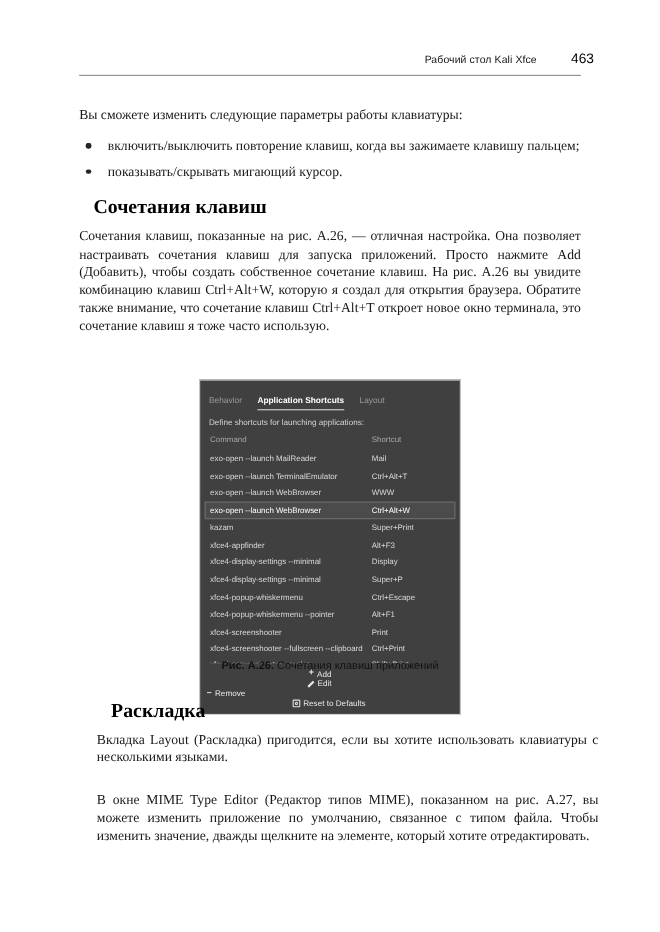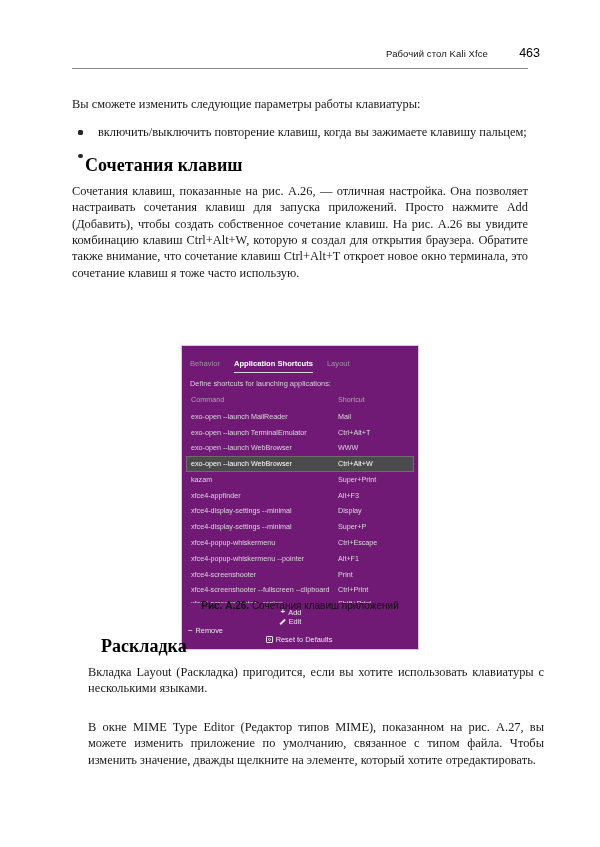--- a/index.html
+++ b/index.html
@@ -117,21 +117,21 @@
   
   .figure-wrap {
     position: absolute;
     left: 0;
     top: 345px;
     width: 600px;
   }
   .shot {
     width: 238px;
     margin: 0 auto;
-    background: #701a75;
+    background: #404040;
     border: 1px solid #cfcfcf;
     box-sizing: border-box;
     font-family: "Liberation Sans", sans-serif;
     color: #e6e6e6;
     padding: 0;
     -webkit-font-smoothing: none;
   }
   .shot-inner { padding: 5px 0 0 0; }
 
   .tabs {
@@ -295,20 +295,21 @@
     <ul class="bullets">
       <li>
         <span class="bullet-dot"></span>
       </li>
       <li>
         <span class="bullet-dot"></span>
         <span>включить/выключить повторение клавиш, когда вы зажимаете клавишу пальцем;</span>
       </li>
       <li>
         <span class="bullet-dot"></span>
+        <span>показывать/скрывать мигающий курсор.</span>
       </li>
     </ul>
 
     <h3 class="subhead">Сочетания клавиш</h3>
     <p class="para">Сочетания клавиш, показанные на рис. А.26, — отличная настройка. Она позволяет настраивать сочетания клавиш для запуска приложений. Просто нажмите Add (Добавить), чтобы создать собственное сочетание клавиш. На рис. А.26 вы увидите комбинацию клавиш Ctrl+Alt+W, которую я создал для открытия браузера. Обратите также внимание, что сочетание клавиш Ctrl+Alt+T откроет новое окно терминала, это сочетание клавиш я тоже часто использую.</p>
 
   </div>
 
   <div class="figure-wrap">
     <div class="shot">

